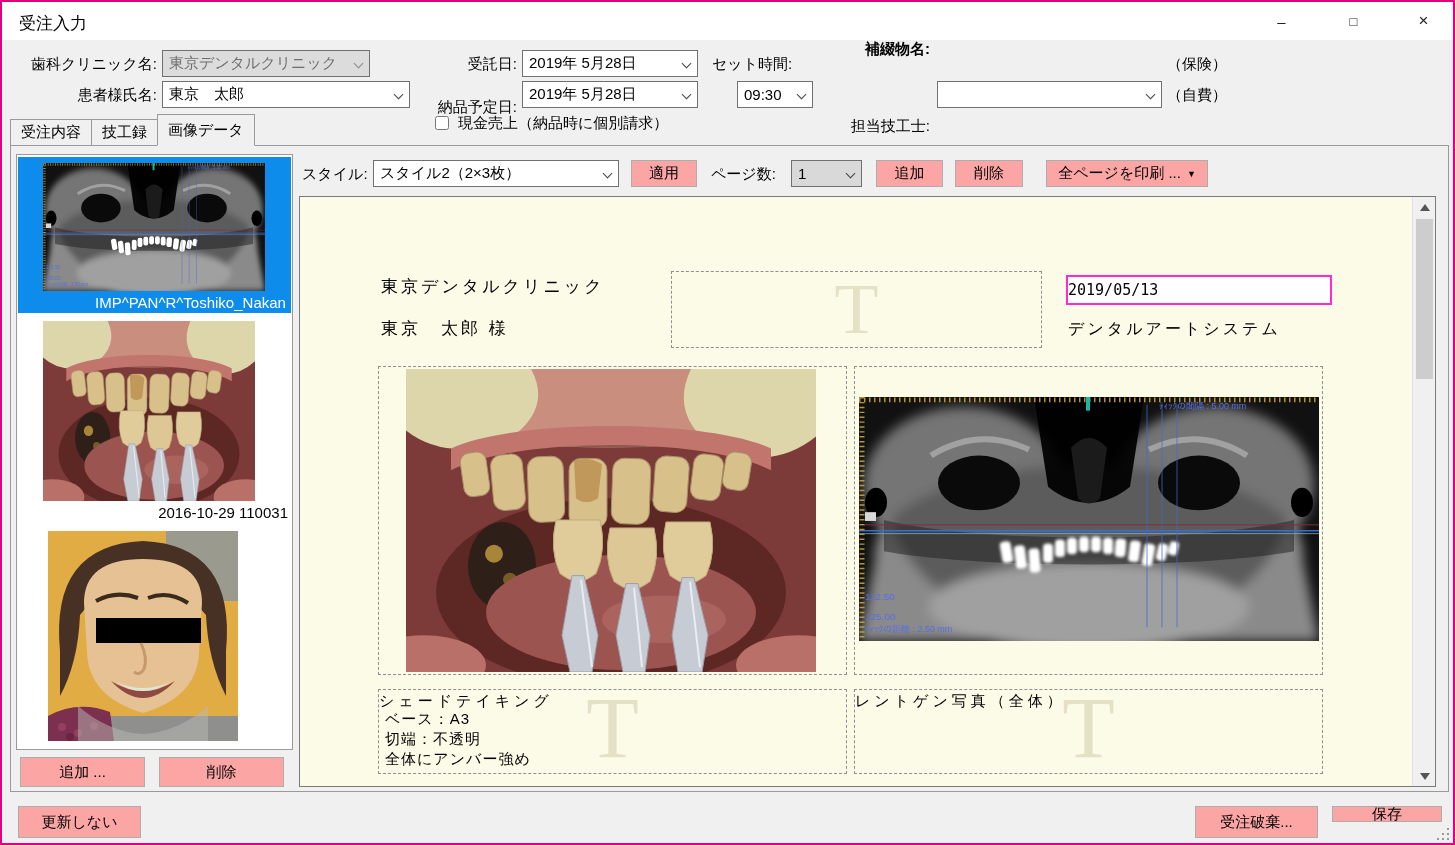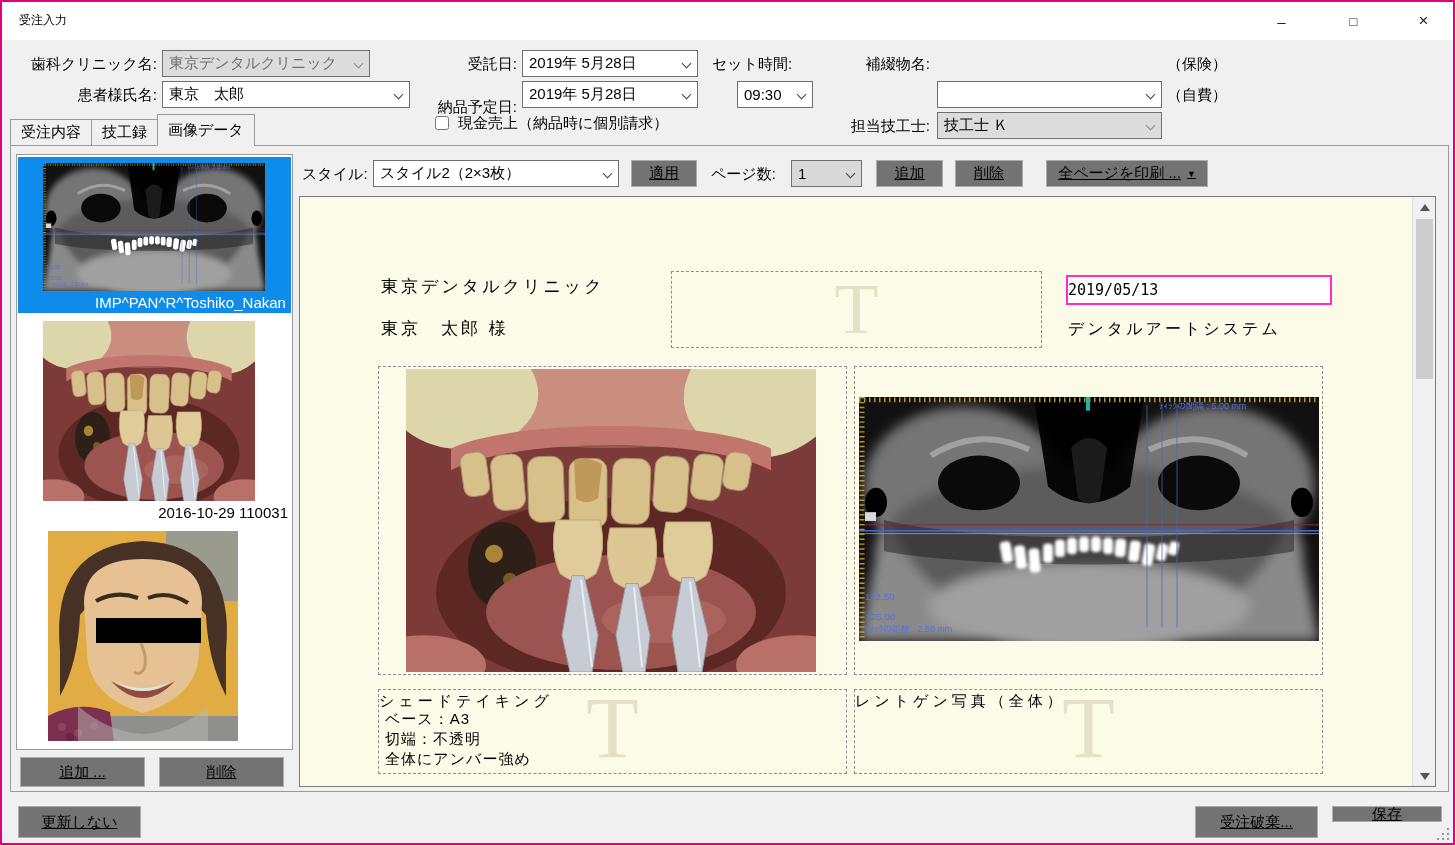--- a/index.html
+++ b/index.html
@@ -5,21 +5,21 @@
   html,body{margin:0;padding:0;background:#555;}
   *{box-sizing:border-box;}
   .window{
     position:relative;width:1455px;height:845px;
     border:2px solid #e2007e;background:#f0f0f0;overflow:hidden;
     font-family:"Liberation Sans","DejaVu Sans",sans-serif;color:#000;
   }
   .abs{position:absolute;}
   
   .titlebar{left:0;top:0;width:100%;height:38px;background:#fff;}
-  .title-text{left:17px;top:10px;font-size:12px;}
+  .title-text{left:17px;top:10px;font-size:17px;}
   .wbtn{top:0;width:45px;height:38px;display:flex;align-items:center;justify-content:center;
         font-size:15px;color:#222;cursor:default;}
   .wbtn-min{right:149px;}
   .wbtn-max{right:77px;font-size:13px;}
   .wbtn-close{right:7px;font-size:17px;}
   
   .lbl{font-size:15px;white-space:nowrap;}
   .r{text-align:right;}
   .combo{height:27px;background:#fff;border:1px solid #707070;font-size:15px;
          display:flex;align-items:center;padding:0 22px 0 6px;white-space:nowrap;overflow:hidden;}
@@ -36,22 +36,22 @@
   .tab:first-child{border-left:1px solid #9a9a9a;}
   .tab.active{height:32px;border:1px solid #9a9a9a;border-bottom:1px solid #f0f0f0;
               margin-left:-1px;background:#f0f0f0;z-index:6;}
   .content-box{left:8px;top:143px;width:1439px;height:647px;border:1px solid #9a9a9a;background:#f0f0f0;}
   
   .thumb-panel{left:14px;top:152px;width:277px;height:596px;background:#fff;border:1px solid #9a9a9a;overflow:hidden;}
   .thumb-sel{left:1px;top:2px;width:273px;height:156px;background:#0d8ceb;}
   .cap{font-size:15px;white-space:nowrap;overflow:hidden;}
   .cap1{left:78px;top:139px;width:195px;color:#fff;}
   .cap2{left:4px;top:349px;width:267px;text-align:right;color:#000;}
-  .btn{background:#737373;border:1px solid #adadad;font-size:15px;
-       display:flex;align-items:center;justify-content:center;cursor:default;white-space:nowrap;text-decoration:underline;}
+  .btn{background:#fca5a5;border:1px solid #adadad;font-size:15px;
+       display:flex;align-items:center;justify-content:center;cursor:default;white-space:nowrap;}
   
   .tb-lbl{font-size:15px;}
   
   .preview{left:297px;top:194px;width:1137px;height:591px;border:1px solid #7a7a7a;background:#fcfbe8;overflow:hidden;}
   .vscroll{right:0;top:0;width:23px;height:589px;background:#f0f0f0;border-left:1px solid #e2e2e2;}
   .sc-arrow{left:0;width:23px;height:20px;display:flex;align-items:center;justify-content:center;}
   .sc-thumb{left:3px;top:22px;width:17px;height:160px;background:#cdcdcd;}
   .tri-up{width:0;height:0;border-left:5px solid transparent;border-right:5px solid transparent;border-bottom:7px solid #555;}
   .tri-dn{width:0;height:0;border-left:5px solid transparent;border-right:5px solid transparent;border-top:7px solid #555;}
   .doc-text{font-size:17px;letter-spacing:3px;white-space:nowrap;}
@@ -220,21 +220,21 @@
   <div class="abs combo dis" style="left:160px;top:48px;width:208px;">
     <span>東京デンタルクリニック</span>
       <span class="chev"></span>
   </div>
   <div class="abs lbl r" style="left:420px;top:53px;width:95px;">受託日:</div>
   <div class="abs combo" style="left:520px;top:48px;width:176px;">
     <span>2019年 5月28日</span>
       <span class="chev"></span>
   </div>
   <div class="abs lbl" style="left:710px;top:53px;">セット時間:</div>
-  <div class="abs lbl r" style="left:845px;top:53px;width:83px;">補綴物名:</div>
+  <div class="abs lbl r" style="left:845px;top:38px;width:83px;font-weight:bold;">補綴物名:</div>
   <div class="abs lbl" style="left:1165px;top:53px;">（保険）</div>
 
   <div class="abs lbl r" style="left:20px;top:84px;width:135px;">患者様氏名:</div>
   <div class="abs combo" style="left:160px;top:79px;width:248px;">
     <span>東京　太郎</span>
       <span class="chev"></span>
   </div>
   <div class="abs lbl r" style="left:405px;top:84px;width:110px;margin-top:12px;">納品予定日:</div>
   <div class="abs combo" style="left:520px;top:79px;width:176px;">
     <span>2019年 5月28日</span>
@@ -246,24 +246,20 @@
   </div>
   <div class="abs combo" style="left:935px;top:79px;width:225px;">
     <span></span>
       <span class="chev"></span>
   </div>
   <div class="abs lbl" style="left:1165px;top:84px;">（自費）</div>
 
   <input type="checkbox" class="abs cash-box" style="">
   <div class="abs lbl" style="left:456px;top:112px;">現金売上（納品時に個別請求）</div>
   <div class="abs lbl r" style="left:820px;top:115px;width:108px;">担当技工士:</div>
-  <div class="abs combo dis" style="left:935px;top:110px;width:225px;color:#000;">
-    <span>技工士 Ｋ</span>
-      <span class="chev"></span>
-  </div>
 
   <div class="abs tabs">
     <div class="tab">
         <span>受注内容</span>
       </div>
     <div class="tab">
         <span>技工録</span>
       </div>
     <div class="tab active">
         <span>画像データ</span>

